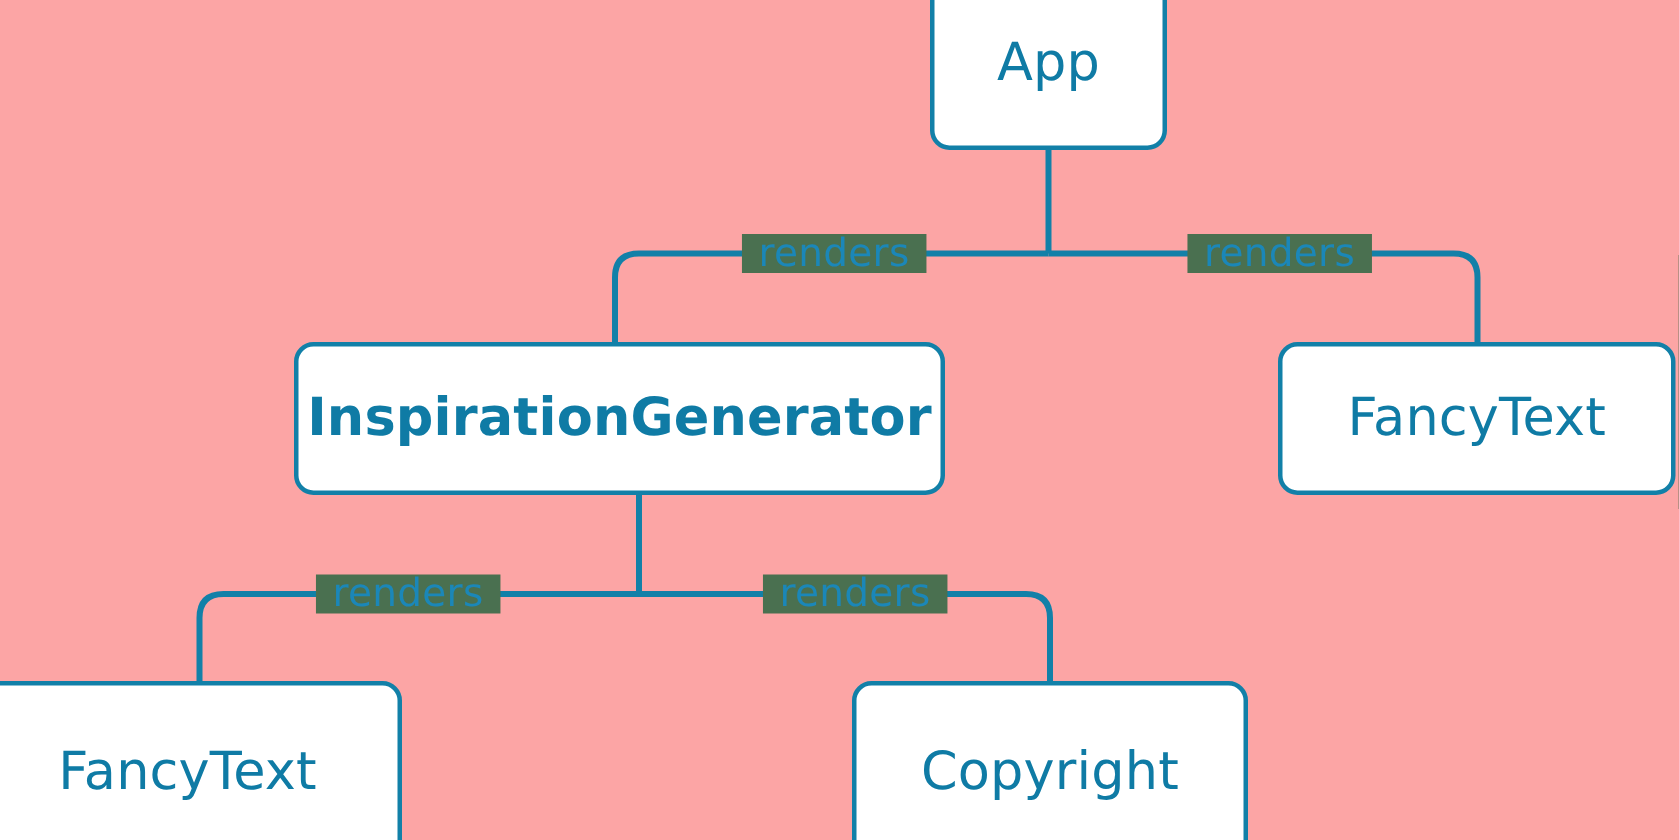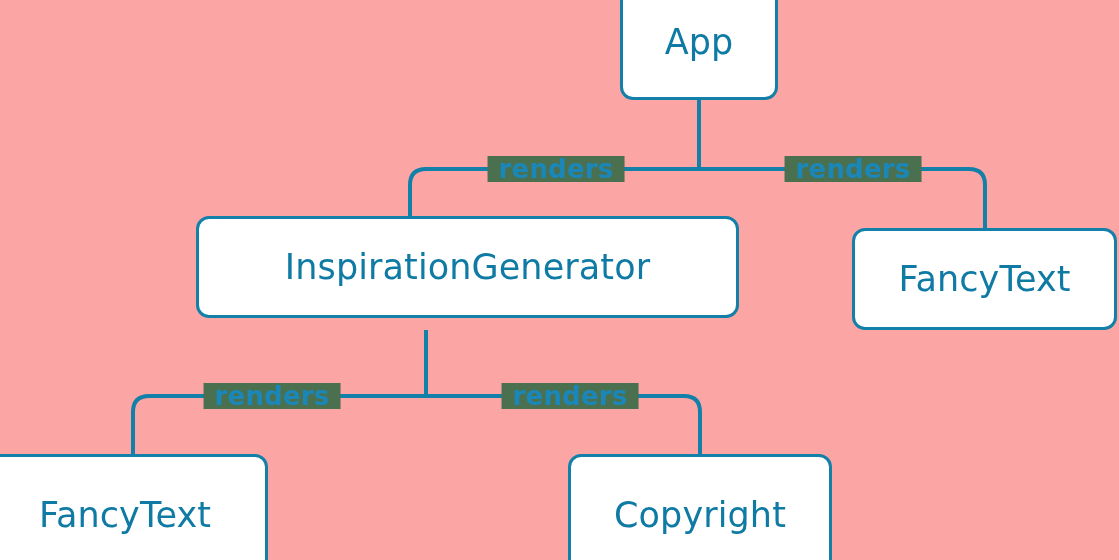--- a/index.html
+++ b/index.html
@@ -39,21 +39,21 @@
     font-size: 35px;
     font-weight: 400;
     letter-spacing: 0.1px;
     white-space: nowrap;
     z-index: 3;
   }
   .edge-label {
     position: absolute;
     color: #1b87b8;
     font-size: 26px;
-    font-weight: 700;
+    font-weight: 400;
     letter-spacing: 0.2px;
     white-space: nowrap;
     background: #4a7050;
     padding: 0 11px;
     line-height: 1;
     z-index: 2;
     transform: translate(-50%, -50%);
   }
 </style>
 </head>
@@ -75,21 +75,21 @@
       <path d="M 426 396 L 149 396 Q 133 396 133 412 L 133 454"></path>
 
       <path d="M 426 396 L 684 396 Q 700 396 700 412 L 700 454"></path>
     </g>
   </svg>
 
   <div class="node-box" style="left:620px; top:-16px; width:158px; height:116px;">
     <span>App</span>
   </div>
 
-  <div class="node-box" style="left:196px; top:216px; width:543px; height:102px;">
+  <div class="node-box" style="left:196px; top:228px; width:434px; height:102px;font-weight:bold;">
     <span>InspirationGenerator</span>
   </div>
 
   <div class="node-box" style="left:852px; top:228px; width:265px; height:102px;">
     <span>FancyText</span>
   </div>
 
   <div class="node-box" style="left:-18px; top:454px; width:286px; height:122px;">
     <span>FancyText</span>
   </div>

